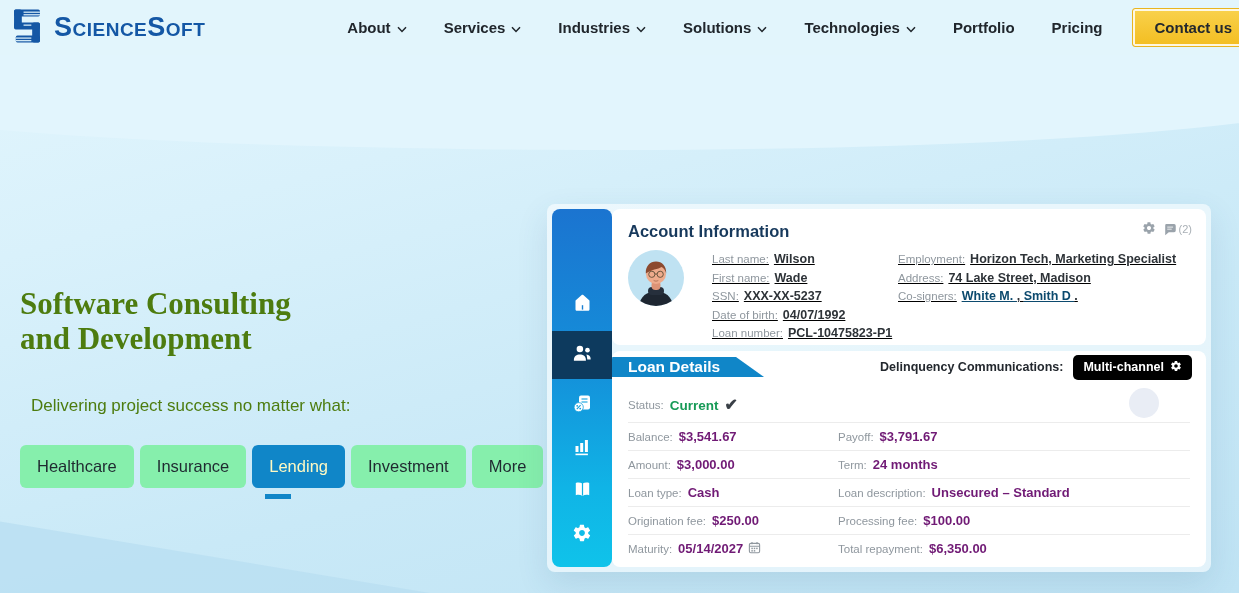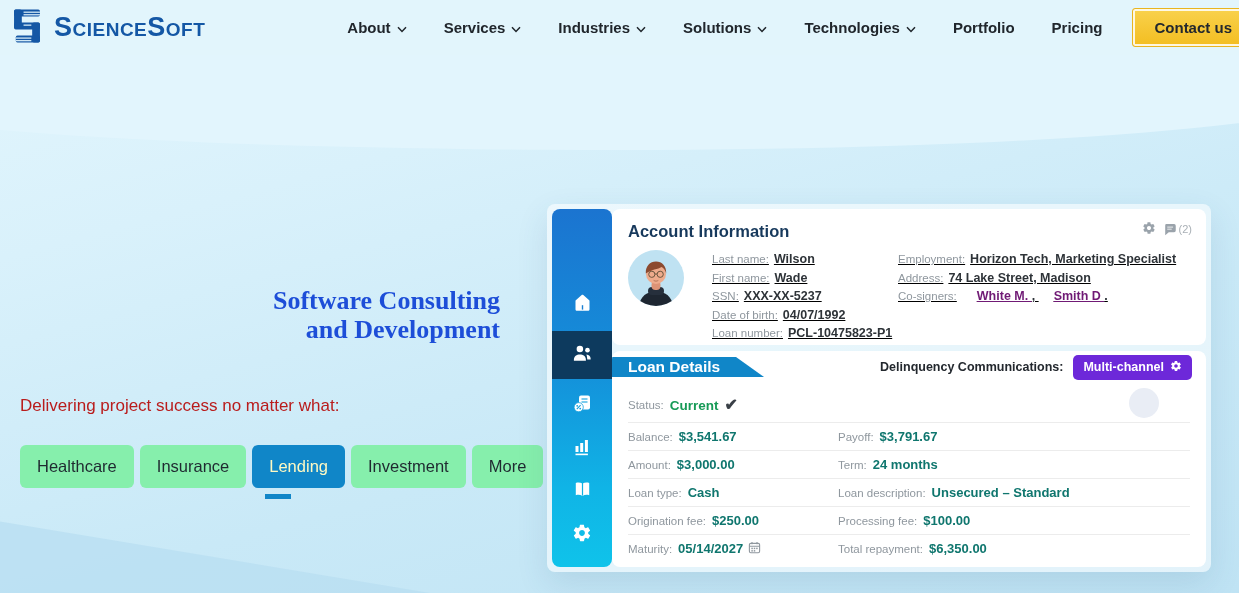--- a/index.html
+++ b/index.html
@@ -34,23 +34,23 @@
     margin-left:30px; padding:10px 21px; font-size:15px; font-weight:700; color:#23282e;
     background:linear-gradient(180deg,#f9d24d 0%,#f3bd20 100%);
     border:1px solid #e9b51f; border-radius:3px;
     box-shadow:inset 0 0 0 2px rgba(255,255,255,.85); cursor:pointer; white-space:nowrap;
   }
 
   
   .hero-title {
     position:absolute; left:20px; top:286px; width:480px;
     font-family:"Liberation Serif", serif; font-weight:600;
-    font-size:26px; line-height:1.13; color:#1d4ed8;text-align:right;
-  }
-  .hero-sub { position:absolute; left:20px; top:396px; font-size:17px; color:#b91c1c; }
+    font-size:31px; line-height:1.13; color:#4d7c0f;
+  }
+  .hero-sub { position:absolute; left:31px; top:396px; font-size:17px; color:#4d7c0f; }
   .tabs { position:absolute; left:20px; top:445px; display:flex; gap:6px; }
   .tab {
     position:relative; padding:12px 17px; border-radius:6px; font-size:16.5px; color:#1f2930;
     background:#86efac; cursor:pointer; white-space:nowrap;
   }
   .tab.active { background:#1086c8; color:#fef9c3; font-weight:400; }
   .tab.active .tab-underline {
     position:absolute; left:13px; bottom:-11px; width:26px; height:5px; background:#1086c8;
   }
 
@@ -76,50 +76,50 @@
   .acct-title { font-size:16.5px; font-weight:700; color:#17395c; margin-top:3px; }
   .acct-icons { position:absolute; top:12px; right:14px; display:flex; align-items:center; gap:7px; color:#a9b0b6; font-size:11px; }
   .acct-row { display:flex; margin-top:9px; }
   .avatar { width:56px; height:56px; flex:none; cursor:default; }
   .fcol { display:flex; flex-direction:column;text-decoration:underline; }
   .fcol.left { margin-left:28px; width:186px; }
   .fcol.right { margin-left:0; flex:1;text-align:right; }
   .frow { display:flex; align-items:baseline; gap:5px; line-height:18.6px; white-space:nowrap; }
   .flabel { font-size:11.5px; color:#8f979e; }
   .fvalue { font-size:12.5px; font-weight:700; color:#2e3338; }
-  .fvalue a { color:#701a75; text-decoration:underline;margin-left:15px; }
+  .fvalue a { color:#0c4a6e; text-decoration:underline; }
 
   
   .loan { flex:1; position:relative; overflow:hidden; padding:0 16px 6px; display:flex; flex-direction:column; }
   .loan-head { display:flex; align-items:center; height:32px; margin:0 -16px; flex:none; }
   .loan-tab {
     width:152px; height:20px; background:#1086c8; color:#fff; font-weight:700; font-size:15.5px;
     display:flex; align-items:center; padding-left:16px;
     clip-path:polygon(0 0, calc(100% - 28px) 0, 100% 100%, 0 100%);
   }
   .loan-head-right { margin-left:auto; display:flex; align-items:center; gap:10px; padding-right:14px; }
   .delinq-label { font-size:12.5px; font-weight:700; color:#23282e; white-space:nowrap; }
   .badge {
-    background:#6d28d9; color:#fff; font-size:12.5px; font-weight:700;
+    background:#000000; color:#fff; font-size:12.5px; font-weight:700;
     padding:5px 10px; border-radius:5px; display:flex; align-items:center; gap:6px; cursor:pointer; white-space:nowrap;
   }
   .status-row { display:flex; align-items:center; gap:6px; margin-top:11px; height:22px; flex:none; }
   .status-label { font-size:11.5px; color:#8f979e; }
   .status-value { font-size:13.5px; font-weight:700; color:#169a56; }
   .check { font-size:16px; color:#3a4047; font-weight:700; transform:translateY(-1px); }
   .deco-circle {
     position:absolute; right:47px; top:37px; width:30px; height:30px;
     border-radius:50%; background:#e9edf5;
   }
   .loan-grid { display:flex; flex-direction:column; margin-top:6px; flex:1; }
   .lrow { display:flex; align-items:center; border-top:1px solid #ececec; flex:1; min-height:28px; }
   .lcell { display:flex; align-items:baseline; gap:6px; white-space:nowrap; }
   .lcell.c1 { width:210px; flex:none; }
   .llabel { font-size:11.5px; color:#8f979e; }
-  .lvalue { font-size:13px; font-weight:700; color:#0f766e; display:flex; align-items:center; gap:5px; }
+  .lvalue { font-size:13px; font-weight:700; color:#701a75; display:flex; align-items:center; gap:5px; }
 </style>
 </head>
 <body>
 
 <div class="bg-band"></div>
 <div class="bg-wedge"></div>
 
 <div class="header">
   <div class="logo">
     <span>

